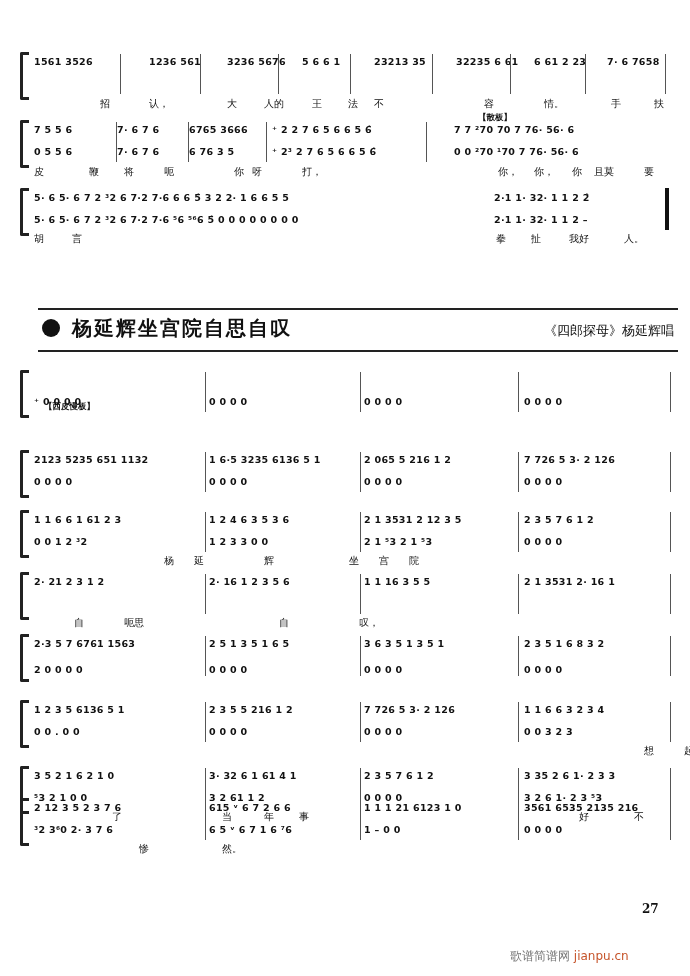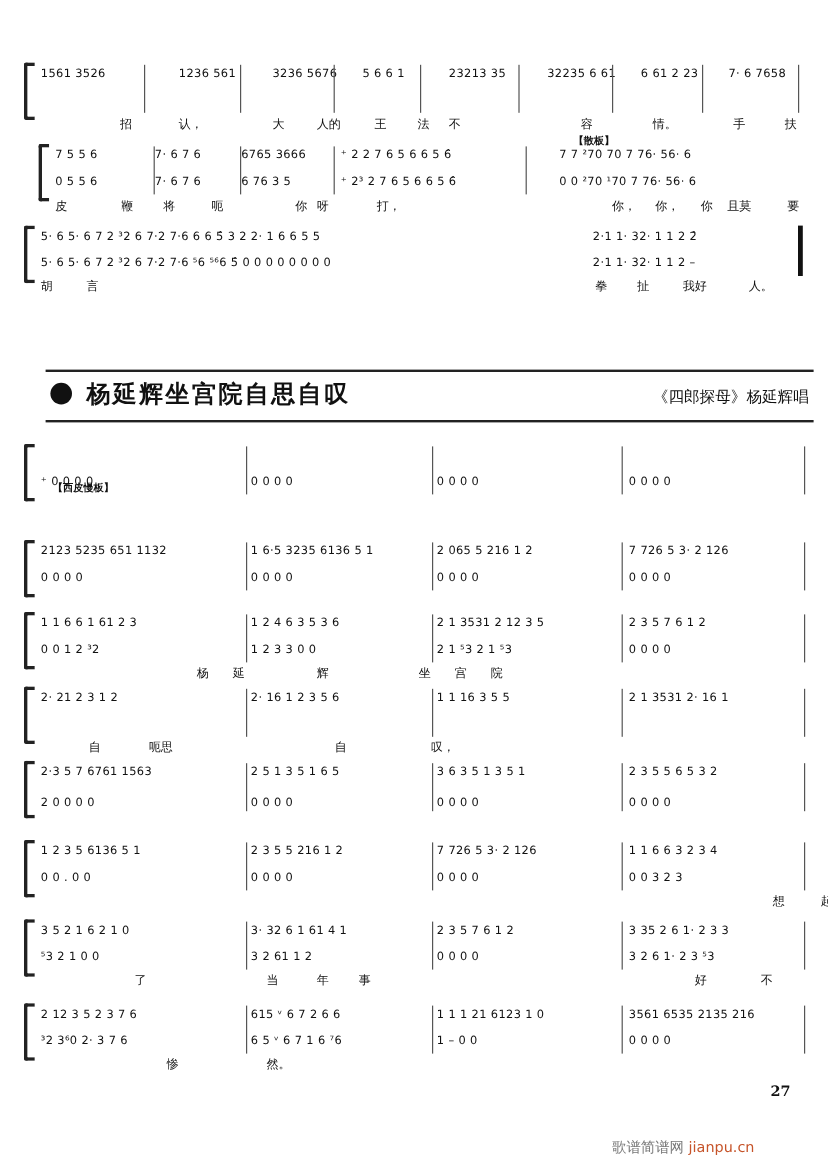--- a/index.html
+++ b/index.html
@@ -1,19 +1,19 @@
 <!DOCTYPE html>
 <html><head>
 <meta charset="utf-8">
 <style>
   html,body{margin:0;padding:0;background:#fff;}
   body{width:690px;height:976px;position:relative;overflow:hidden;font-family:"DejaVu Sans","Liberation Sans",sans-serif;color:#111;}
   .system{position:absolute;left:20px;width:655px;}
   .bracket{position:absolute;left:0;width:6px;border:3px solid #222;border-right:none;border-radius:2px 0 0 2px;}
-  .row{position:absolute;left:14px;right:0;height:16px;font-size:9.5px;font-weight:normal;letter-spacing:0.3px;white-space:nowrap;}
+  .row{position:absolute;left:14px;right:0;height:16px;font-size:9.5px;font-weight:bold;letter-spacing:0.3px;white-space:nowrap;}
   .lyr{position:absolute;left:14px;right:0;height:14px;font-size:10px;white-space:nowrap;}
   .meas{position:absolute;top:0;}
   .barline{position:absolute;width:1px;background:#555;}
   .endbar{position:absolute;width:4px;background:#111;}
   .title-block{position:absolute;left:38px;top:308px;width:640px;height:40px;border-top:2px solid #222;border-bottom:2px solid #222;}
   .title-dot{position:absolute;left:4px;top:9px;width:18px;height:18px;border-radius:50%;background:#111;}
   .title-text{position:absolute;left:34px;top:5px;font-family:"DejaVu Serif","Liberation Serif",serif;font-size:20px;font-weight:bold;letter-spacing:2px;}
   .title-src{position:absolute;right:4px;top:12px;font-family:"DejaVu Serif","Liberation Serif",serif;font-size:13px;}
   .tempo{position:absolute;font-size:8.5px;font-weight:bold;}
   .pagenum{position:absolute;left:642px;top:902px;font-family:"DejaVu Serif","Liberation Serif",serif;font-weight:bold;font-size:12px;}
@@ -53,21 +53,21 @@
     <span class="meas" style="left:340px">不</span>
     <span class="meas" style="left:450px">容</span>
     <span class="meas" style="left:510px">情。</span>
     <span class="meas" style="left:577px">手</span>
     <span class="meas" style="left:620px">扶</span>
   </div>
 </div>
 
 <div class="tempo" style="left:478px;top:112px;">【散板】</div>
 
-<div class="system" style="top:118px;height:70px;margin-left:12px;">
+<div class="system" style="top:118px;height:70px;">
   <div class="bracket" style="top:2px;height:42px;"></div>
   <div class="row" style="top:6px;">
     <span class="meas" style="left:0">7 5  5 6</span>
     <span class="meas" style="left:83px">7· 6 7 6</span>
     <span class="meas" style="left:155px">6765 3666</span>
     <span class="meas" style="left:238px">⁺ 2 2 7 6 5 6 6 5 6̂</span>
     <span class="meas" style="left:420px">7 7 ²70 70 7  76· 56· 6</span>
   </div>
   <div class="row" style="top:28px;">
     <span class="meas" style="left:0">0 5  5 6</span>
@@ -203,21 +203,21 @@
         <span class="meas" style="left:245px">自</span>
         <span class="meas" style="left:325px">叹，</span>
       </div>
     </div>
     <div class="system" style="top:632px;height:60px;">
       <div class="bracket" style="top:2px;height:42px;"></div>
       <div class="row" style="top:6px;">
         <span class="meas" style="left:0px">2·3 5 7 6761 1563</span>
         <span class="meas" style="left:175px">2 5 1 3 5 1 6 5</span>
         <span class="meas" style="left:330px">3 6 3 5 1 3 5 1</span>
-        <span class="meas" style="left:490px">2 3 5 5 6 5 3 2</span>
+        <span class="meas" style="left:490px">2 3 5 1 6 8 3 2</span>
       </div>
       <div class="row" style="top:32px;">
         <span class="meas" style="left:0px">2 0  0  0  0</span>
         <span class="meas" style="left:175px">0  0  0  0</span>
         <span class="meas" style="left:330px">0  0  0  0</span>
         <span class="meas" style="left:490px">0  0  0  0</span>
       </div>
       <div class="barline" style="left:185px;top:4px;height:40px;"></div>
       <div class="barline" style="left:340px;top:4px;height:40px;"></div>
       <div class="barline" style="left:498px;top:4px;height:40px;"></div>
@@ -266,21 +266,21 @@
       <div class="barline" style="left:650px;top:4px;height:40px;"></div>
       <div class="lyr" style="top:46px;">
         <span class="meas" style="left:78px">了</span>
         <span class="meas" style="left:188px">当</span>
         <span class="meas" style="left:230px">年</span>
         <span class="meas" style="left:265px">事</span>
         <span class="meas" style="left:545px">好</span>
         <span class="meas" style="left:600px">不</span>
       </div>
     </div>
-    <div class="system" style="top:834px;height:60px;">
+    <div class="system" style="top:796px;height:60px;">
       <div class="bracket" style="top:2px;height:42px;"></div>
       <div class="row" style="top:6px;">
         <span class="meas" style="left:0px">2 12 3 5 2 3 7 6</span>
         <span class="meas" style="left:175px">615 ᵛ 6 7 2 6 6</span>
         <span class="meas" style="left:330px">1 1 1 21 6123 1 0</span>
         <span class="meas" style="left:490px">3561 6535 2135 216</span>
       </div>
       <div class="row" style="top:28px;">
         <span class="meas" style="left:0px">³2  3⁶0 2· 3 7 6</span>
         <span class="meas" style="left:175px">6 5 ᵛ 6 7 1 6 ⁷6</span>

